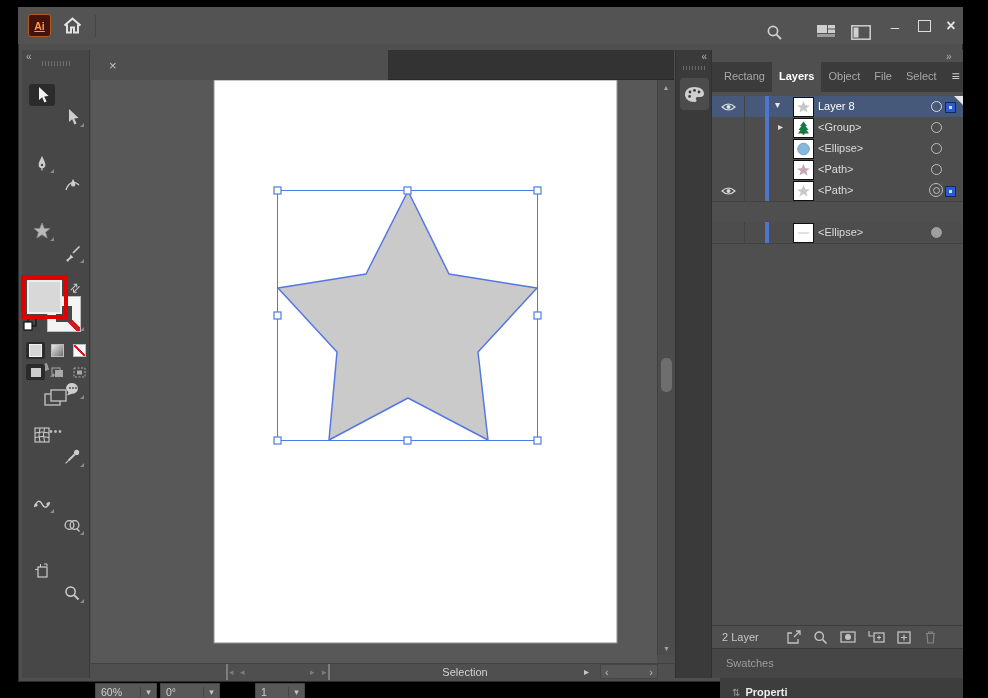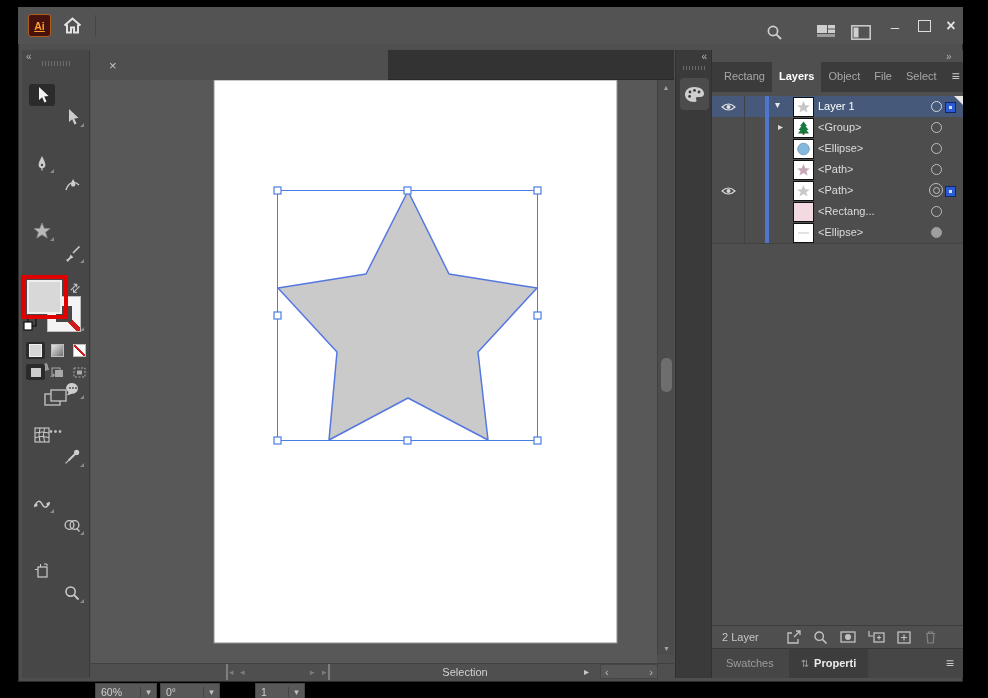--- a/index.html
+++ b/index.html
@@ -335,21 +335,21 @@
         </svg>
     </div>
     <div class="coldiv" style="left:32px;"></div>
     <div class="bluebar"></div>
     <span class="abs" style="left:63px;top:3px;color:#e8e8e8;font-size:10px;">▾</span>
     <div class="thumb">
       <svg width="15" height="14" viewBox="0 0 15 14">
           <polygon points="7.5,1 9.3,5.2 13.8,5.4 10.3,8.2 11.6,12.6 7.5,10.1 3.4,12.6 4.7,8.2 1.2,5.4 5.7,5.2" fill="#c6c6c6"></polygon>
         </svg>
     </div>
-    <span class="llabel" style="color:#fff;">Layer 1</span>
+    <span class="llabel" style="color:#fff;">Layer 8</span>
     <div class="target" style="border-color:#d8d8d8;"></div>
     <div class="bluesq">
         <i></i>
       </div>
     <div class="abs" style="right:0;top:0;width:0;height:0;border-left:9px solid transparent;border-top:9px solid #e8e8e8;"></div>
   </div>
 
   <div class="lrow" style="top:21px;">
     <div class="coldiv" style="left:32px;"></div>
       <div class="bluebar"></div>
@@ -404,27 +404,20 @@
     </div>
     <span class="llabel">&lt;Path&gt;</span>
     <div class="target" style="left:217px;top:3px;width:12px;height:12px;display:flex;align-items:center;justify-content:center;">
       <span style="display:block;width:5px;height:5px;border:1px solid #bdbdbd;border-radius:50%;"></span>
     </div>
     <div class="bluesq">
         <i></i>
       </div>
   </div>
 
-  <div class="lrow" style="top:105px;">
-    <div class="coldiv" style="left:32px;"></div>
-      <div class="bluebar"></div>
-    <div class="thumb" style="background:#f3d9e0;"></div>
-    <span class="llabel">&lt;Rectang...</span>
-    <div class="target"></div>
-  </div>
 
   <div class="lrow" style="top:126px;">
     <div class="coldiv" style="left:32px;"></div>
       <div class="bluebar"></div>
     <div class="thumb">
       <svg width="15" height="14" viewBox="0 0 15 14">
           <line x1="2" y1="7" x2="13" y2="7" stroke="#cfcfcf" stroke-width="1.2"></line>
         </svg>
     </div>
     <span class="llabel">&lt;Ellipse&gt;</span>
@@ -465,20 +458,20 @@
         <path d="M7 3.5 V9.5 M4 6.5 H10" stroke="#c2c2c2" stroke-width="1.2"></path>
       </svg>
   </div>
   <div class="ic" style="margin-left:9px;width:18px;height:16px;opacity:0.45;">
     <svg width="13" height="14" viewBox="0 0 13 14">
         <path d="M2 3.5 H11 M4.5 3.5 V2 H8.5 V3.5 M3 3.5 L3.8 13 H9.2 L10 3.5" fill="none" stroke="#c2c2c2" stroke-width="1.2"></path>
       </svg>
   </div>
 </div>
 
-<div class="abs" style="left:712px;top:648px;width:251px;height:30px;background:#464646;border-top:1px solid #383838;display:flex;align-items:stretch;">
+<div class="abs" style="left:712px;top:648px;width:251px;height:30px;background:#464646;border-top:1px solid #383838;display:flex;align-items:stretch;flex-direction:column;">
   <span class="ptab" style="padding-left:14px;color:#9d9d9d;">Swatches</span>
   <span class="ptab" style="background:#3d3d3d;color:#ececec;font-weight:bold;margin-left:8px;display:flex;align-items:center;gap:5px;padding:0 12px;">
     <span style="color:#9d9d9d;font-weight:normal;font-size:10px;">⇅</span>
     <span>Properti</span>
   </span>
   <span style="margin-left:auto;padding:0 9px;line-height:29px;color:#c9c9c9;font-size:14px;">≡</span>
 </div>
 
 </body></html>

